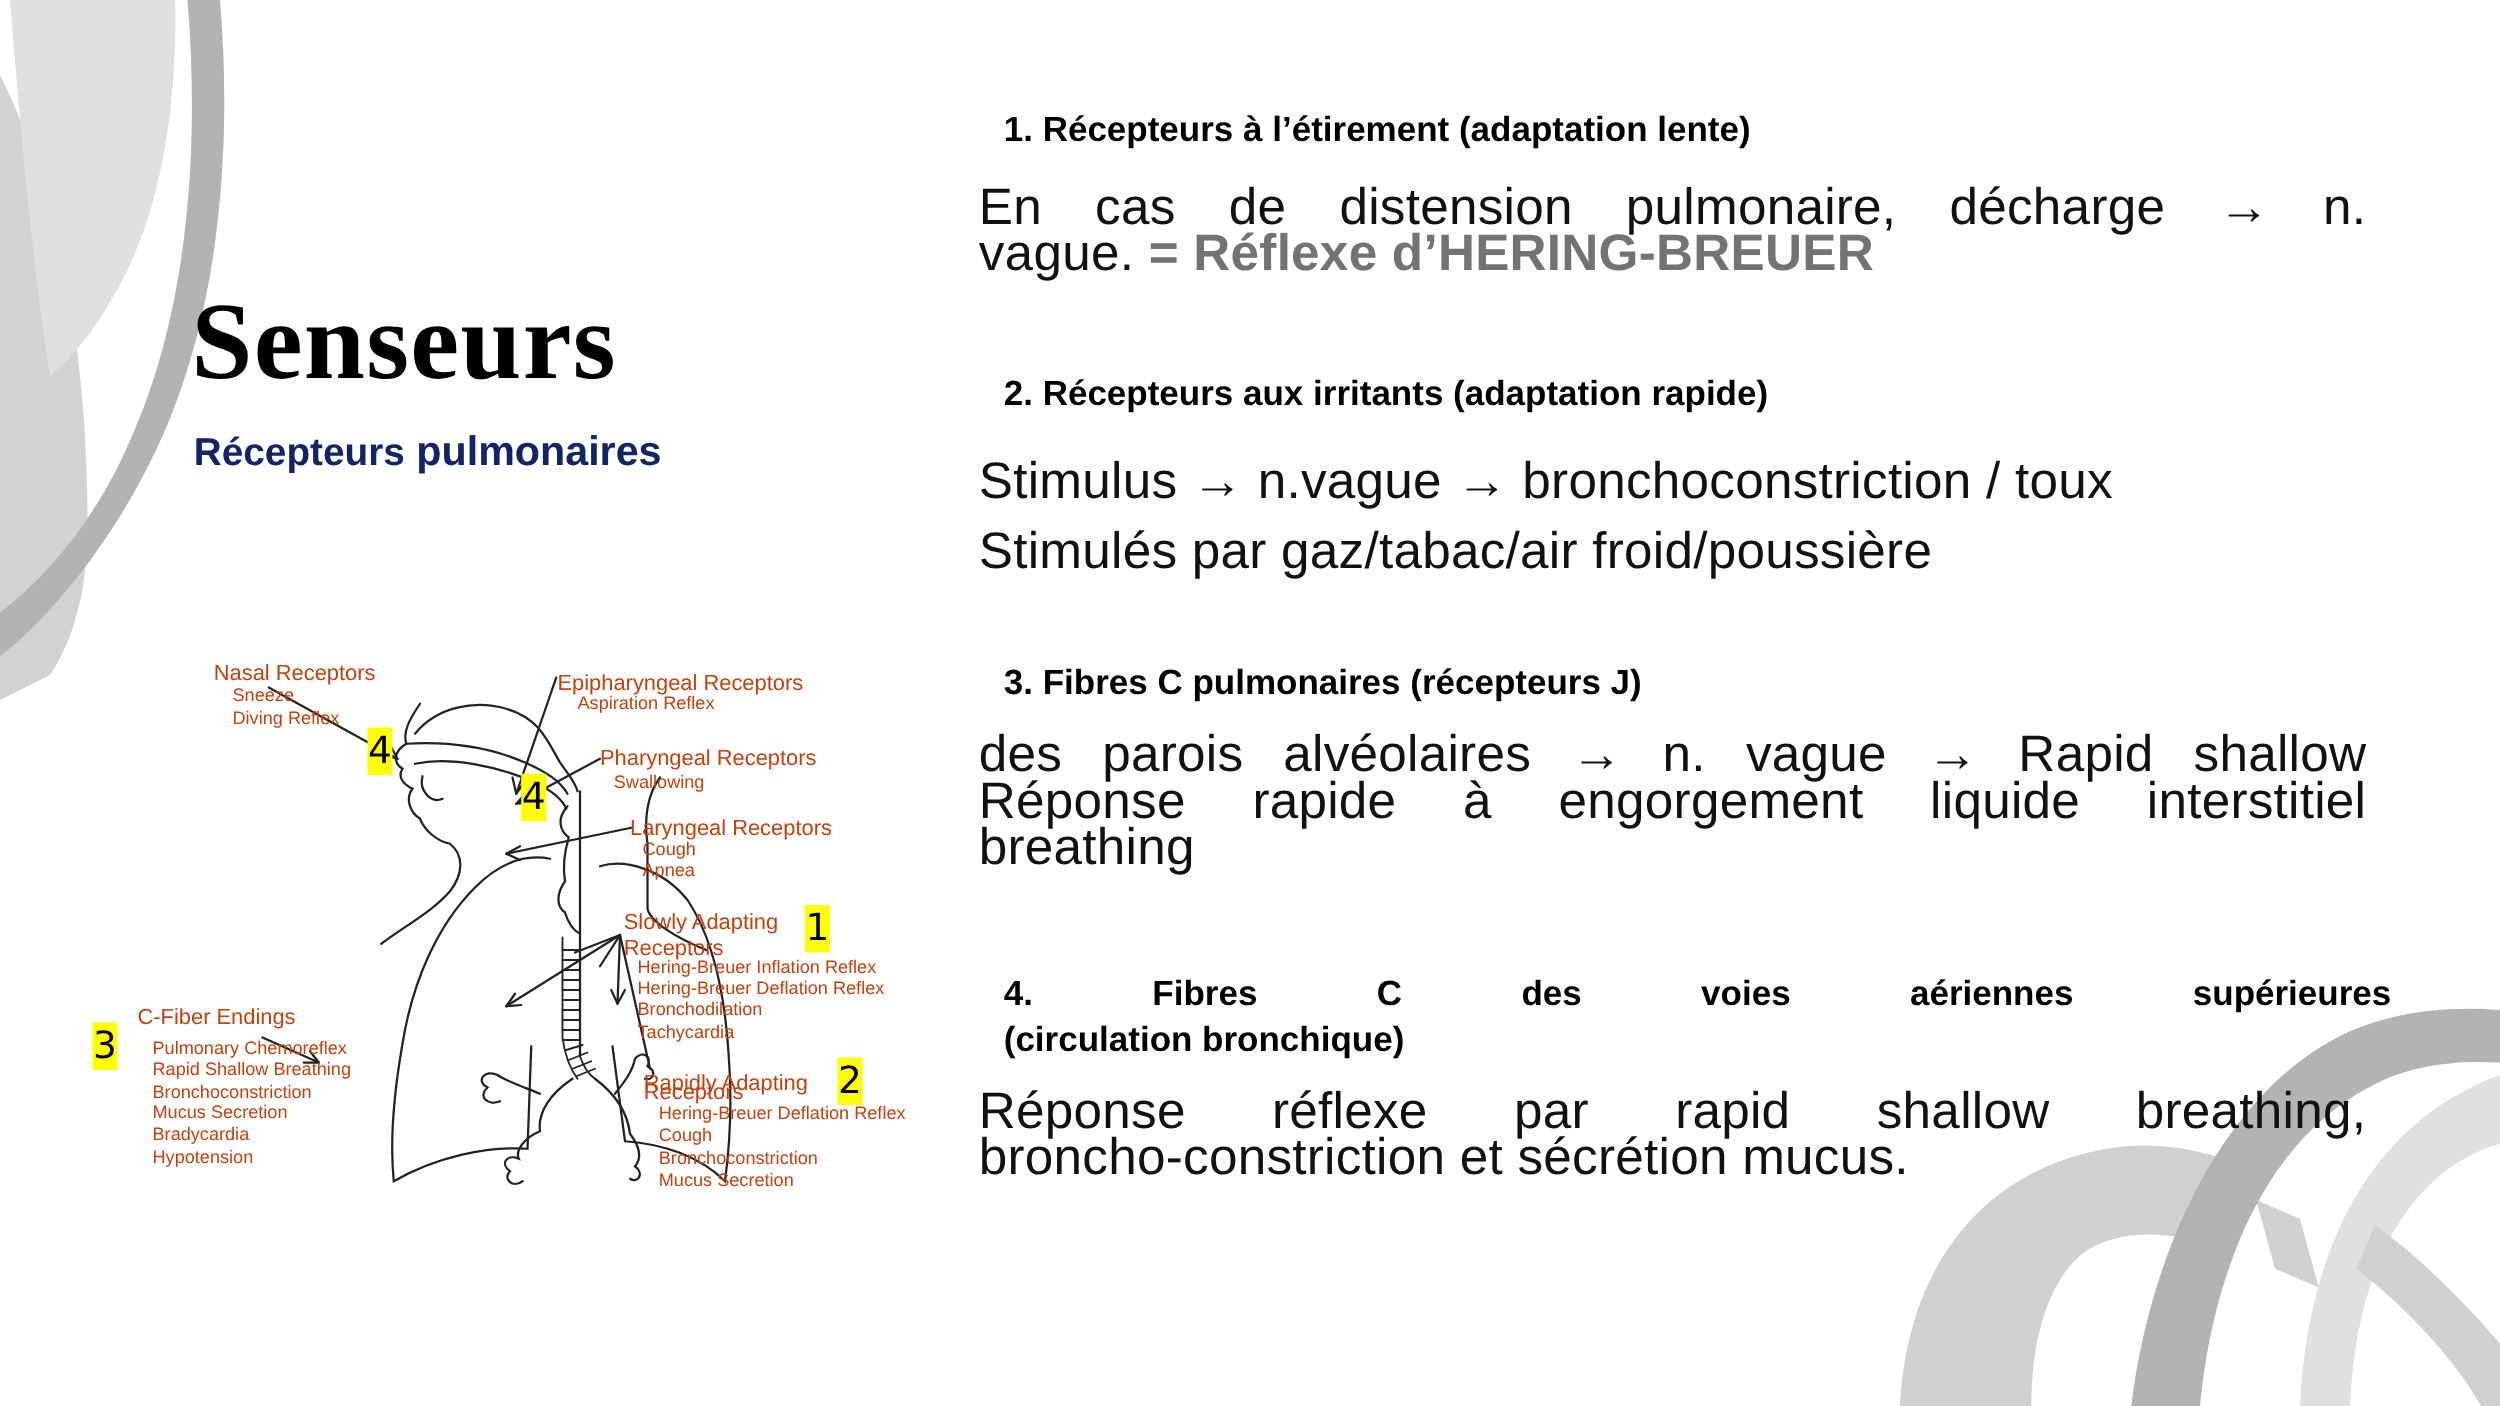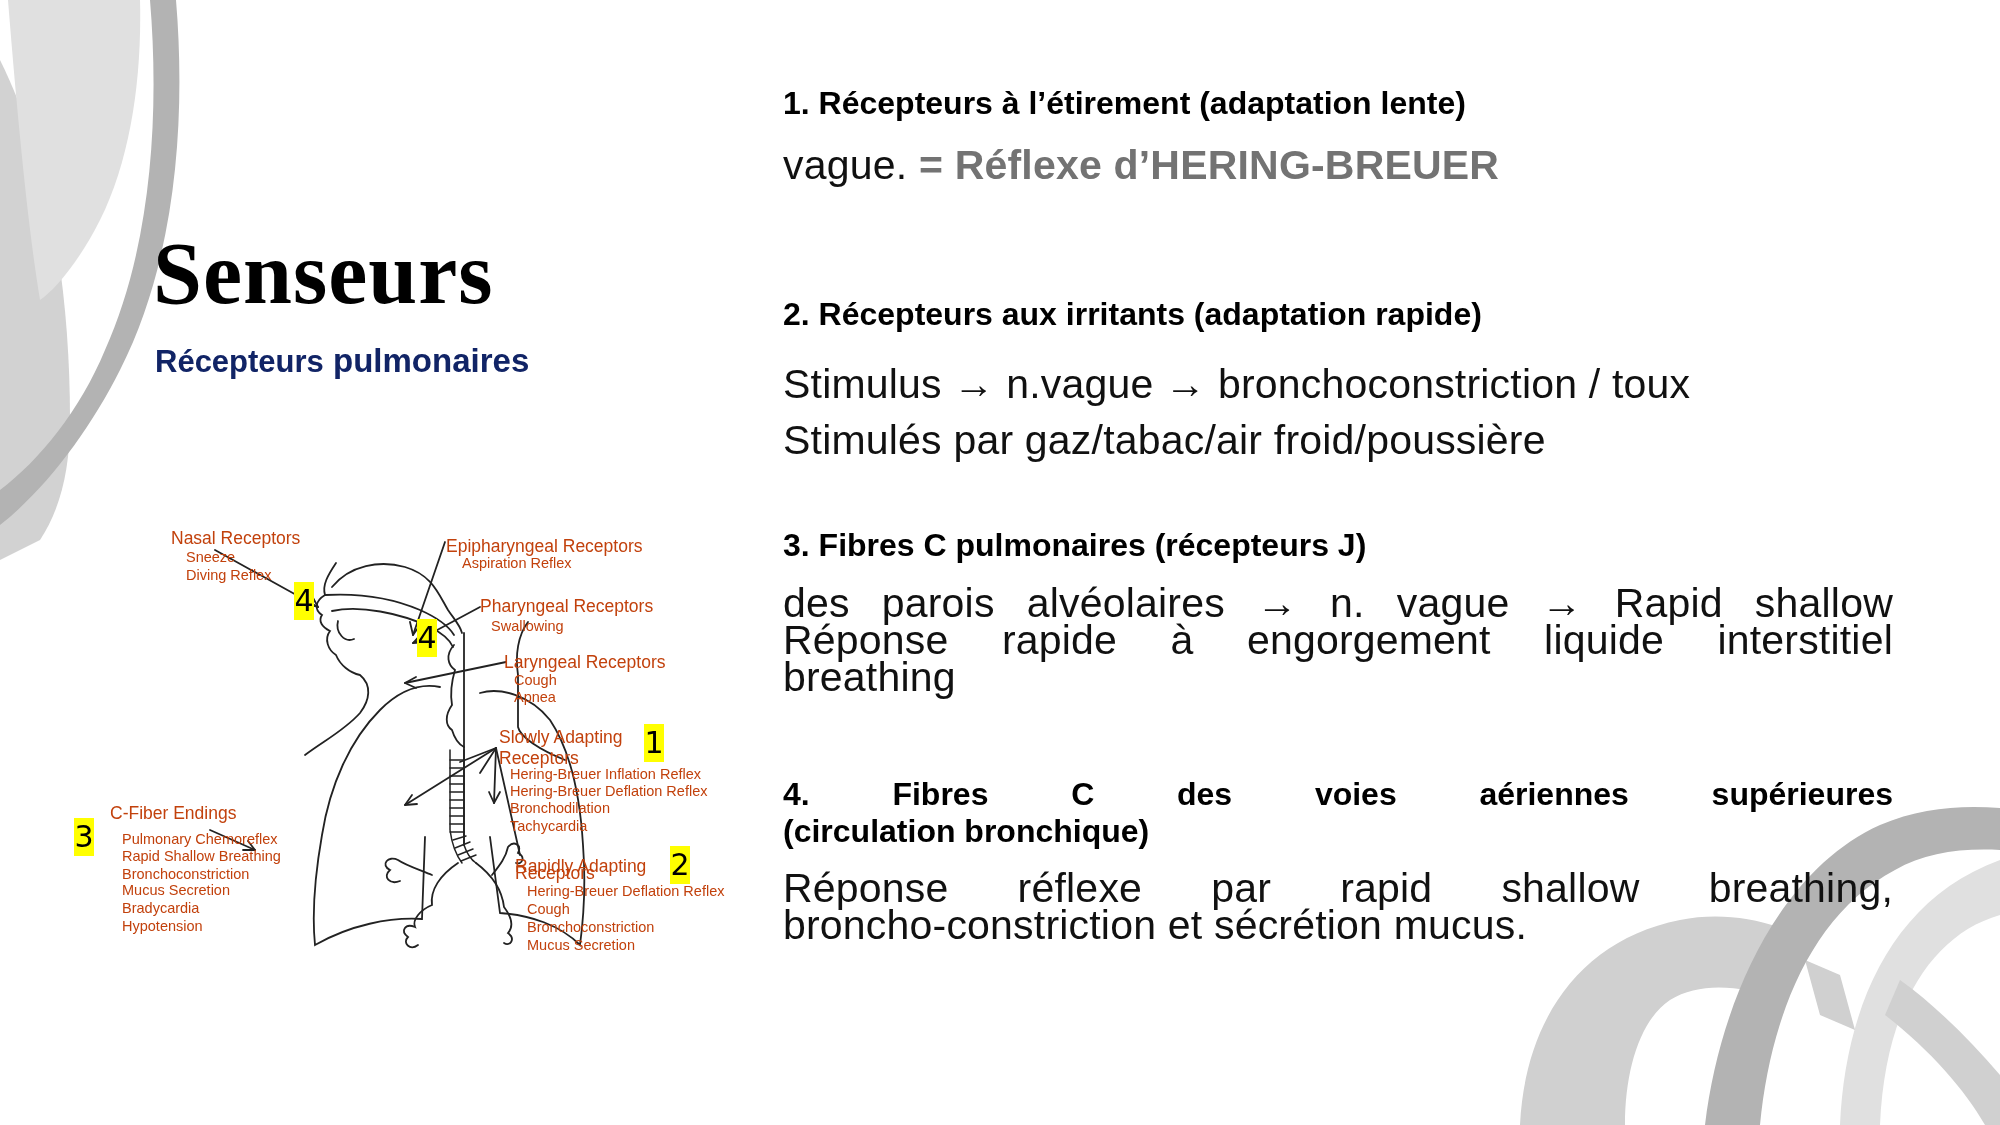--- a/index.html
+++ b/index.html
@@ -5,21 +5,21 @@
   html, body { margin:0; padding:0; }
   body { width:2000px; height:1125px; position:relative; overflow:hidden; background:#ffffff;
          font-family:"Liberation Sans", "DejaVu Sans", sans-serif; color:#000; }
   .deco { position:absolute; left:0; top:0; width:2000px; height:1125px; pointer-events:none; }
   .abs { position:absolute; white-space:nowrap; }
 
   .title { left:153px; top:230px; font-size:88px; font-weight:700; letter-spacing:1px; line-height:1;font-family:Liberation Serif, serif; }
   .subtitle { left:155px; top:344px; font-size:33px; font-weight:700; color:#112466; line-height:1; }
   .subtitle .small { font-size:31px; }
 
-  .sec-h { position:absolute; left:783px; width:1110px; font-size:32px; font-weight:700; line-height:37px; color:#000; }
+  .sec-h { position:absolute; left:803px; width:1110px; font-size:28px; font-weight:700; line-height:37px; color:#000; }
   .sec-b { position:absolute; left:783px; width:1110px; font-size:41px; font-weight:400; line-height:37px; color:#111;
            text-align:justify; text-align-last:left; letter-spacing:0.2px; }
   .blue { color:#737373; font-weight:700; }
   .j { text-align:justify; text-align-last:justify; }
 
   .diagram { position:absolute; left:60px; top:515px; width:700px; height:450px; }
   .dl { position:absolute; white-space:nowrap; font-family:"Liberation Sans", sans-serif; color:#c2410c; }
   .dl.big { font-size:17.5px; }
   .dl.sm { font-size:14.5px; }
   .badge { position:absolute; background:#ffff00; color:#000; font-family:"DejaVu Sans", sans-serif;
@@ -138,20 +138,21 @@
 
   <div class="badge" style="left:234px;top:67px">4</div>
   <div class="badge" style="left:357px;top:104px">4</div>
   <div class="badge" style="left:584px;top:209px">1</div>
   <div class="badge" style="left:610px;top:331px">2</div>
   <div class="badge" style="left:14px;top:303px">3</div>
 </div>
 
 <div class="sec-h" style="top:85px">1. Récepteurs à l’étirement (adaptation lente)</div>
 <div class="sec-b" style="top:147px">
+  <div class="j">En cas de distension pulmonaire, décharge → n.</div>
   <div>
     <span>vague.</span>
     <span class="blue">= Réflexe d’HERING-BREUER</span>
   </div>
 </div>
 
 <div class="sec-h" style="top:296px">2. Récepteurs aux irritants (adaptation rapide)</div>
 <div class="sec-b" style="top:356px; line-height:56px">
   <div>Stimulus → n.vague → bronchoconstriction / toux</div>
   <div>Stimulés par gaz/tabac/air froid/poussière</div>

